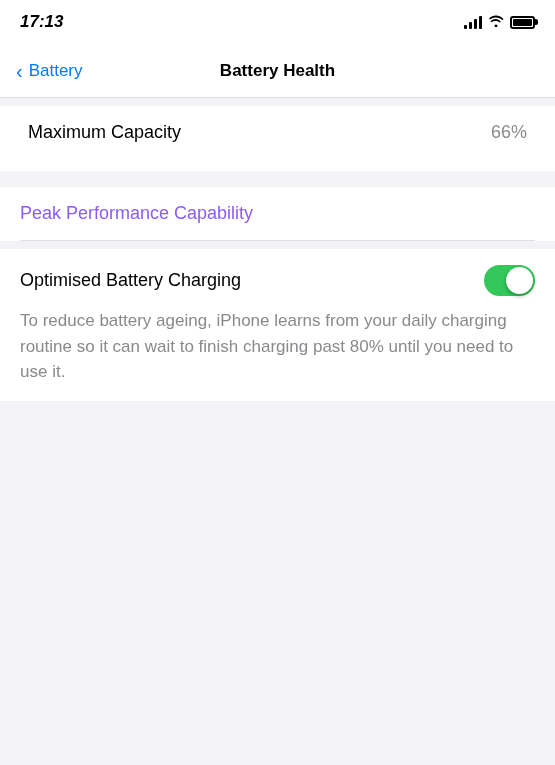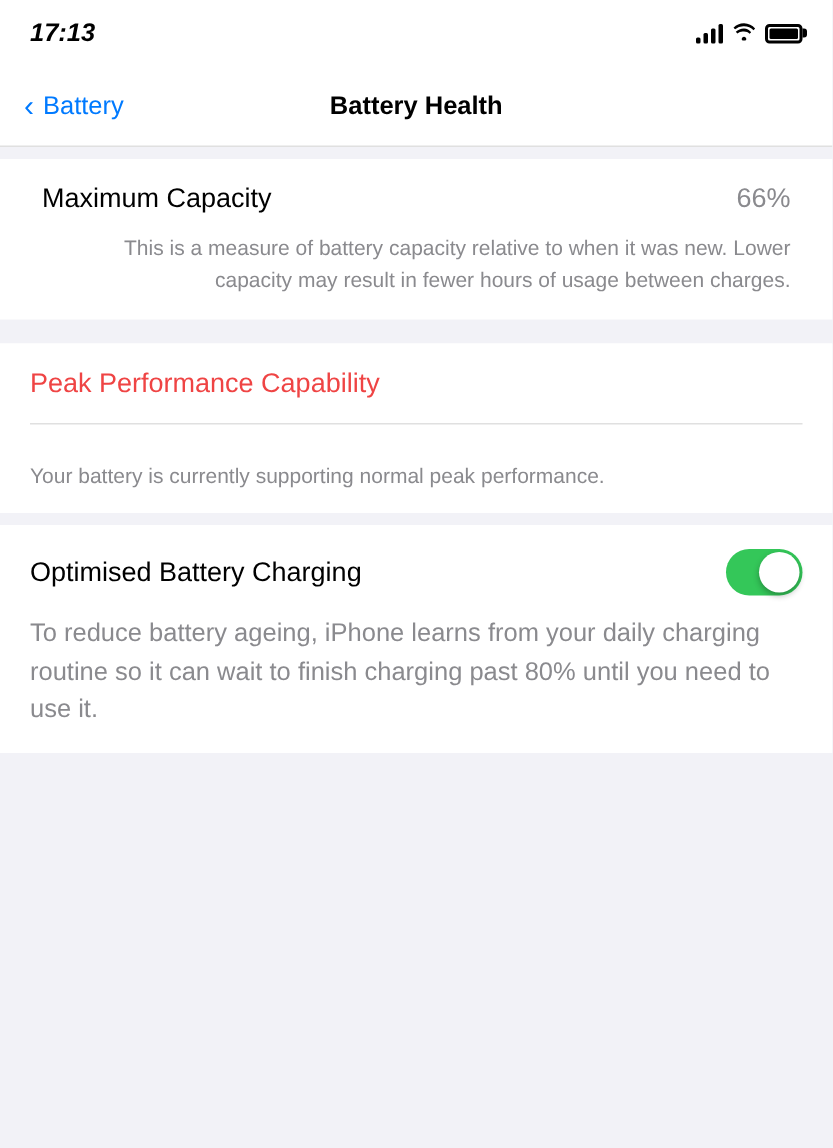--- a/index.html
+++ b/index.html
@@ -186,21 +186,21 @@
     
     .peak-section {
       background: #fff;
       padding: 16px 20px;
       margin-bottom: 0;
     }
 
     .peak-title {
       font-size: 18px;
       font-weight: 400;
-      color: #ef4444;
+      color: #8b5cf6;
       margin-bottom: 0;
     }
 
     .peak-description {
       font-size: 14px;
       color: #8a8a8e;
       line-height: 1.5;
       margin-top: 10px;
     }
 
@@ -295,34 +295,30 @@
 
 <div class="content">
 
 
   <div class="section-card">
     <div class="capacity-section">
       <div class="capacity-row">
         <span class="capacity-label">Maximum Capacity</span>
         <span class="capacity-value">66%</span>
       </div>
-      <p class="capacity-description">This is a measure of battery capacity relative to when it was new. Lower capacity may result in fewer hours of usage between charges.</p>
     </div>
   </div>
 
   <div style="height: 8px; background: #f2f2f7;"></div>
 
   <div class="section-card">
     <div class="peak-section">
       <div class="peak-title">Peak Performance Capability</div>
     </div>
     <div class="divider"></div>
-    <div style="padding: 14px 20px;">
-      <p class="peak-description">Your battery is currently supporting normal peak performance.</p>
-    </div>
   </div>
 
   <div class="charging-section">
     <div class="charging-row">
       <span class="charging-label">Optimised Battery Charging</span>
       <div class="toggle">
         <div class="toggle-knob"></div>
       </div>
     </div>
     <p class="charging-description">To reduce battery ageing, iPhone learns from your daily charging routine so it can wait to finish charging past 80% until you need to use it.</p>

